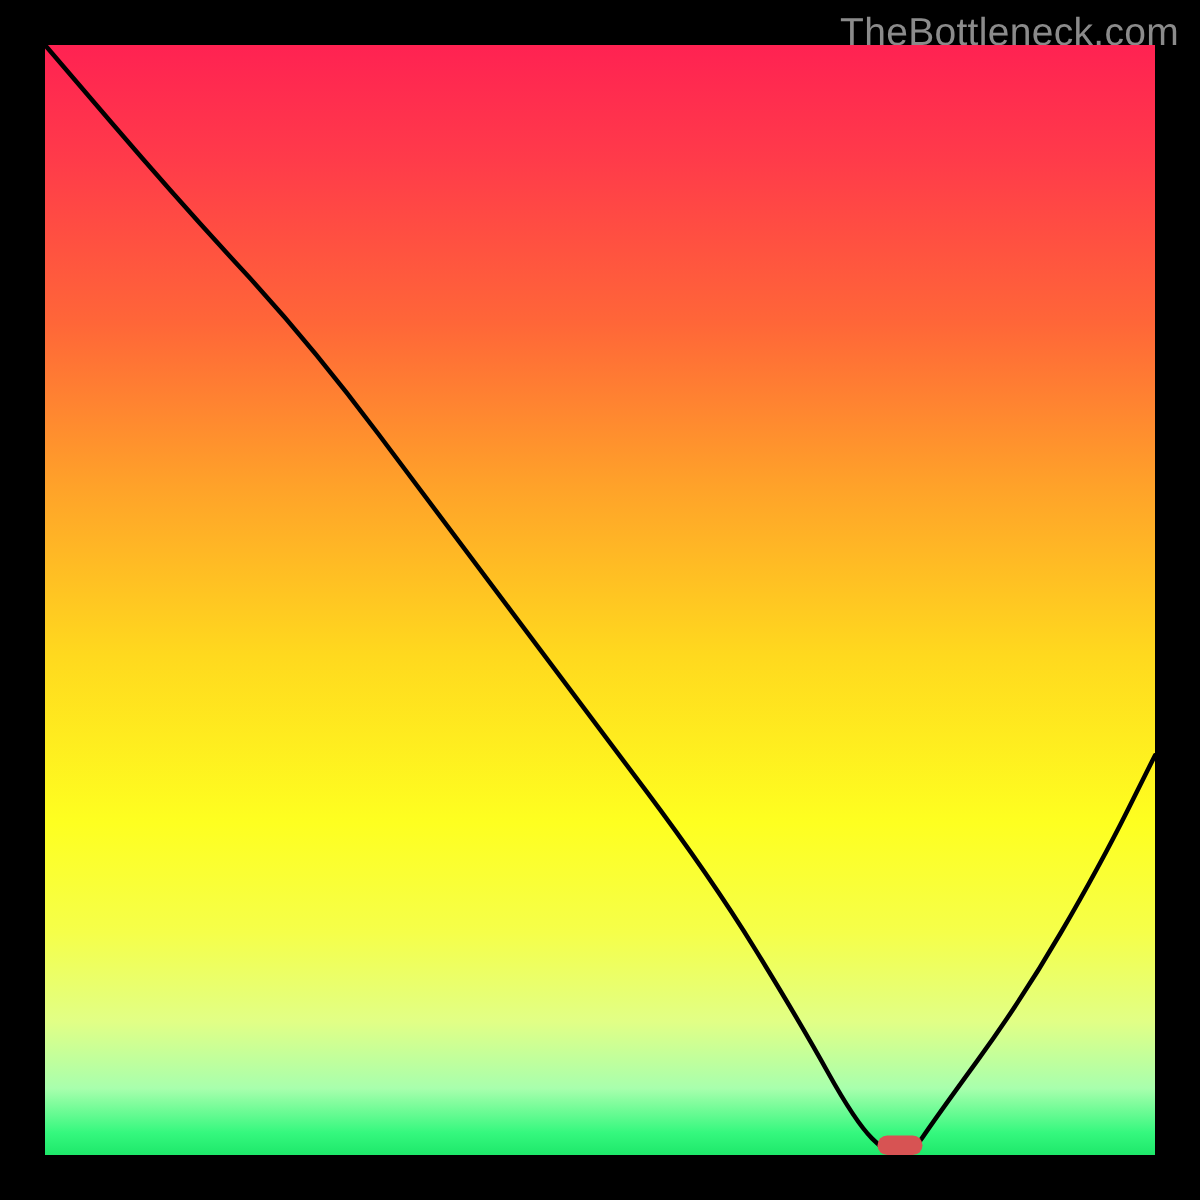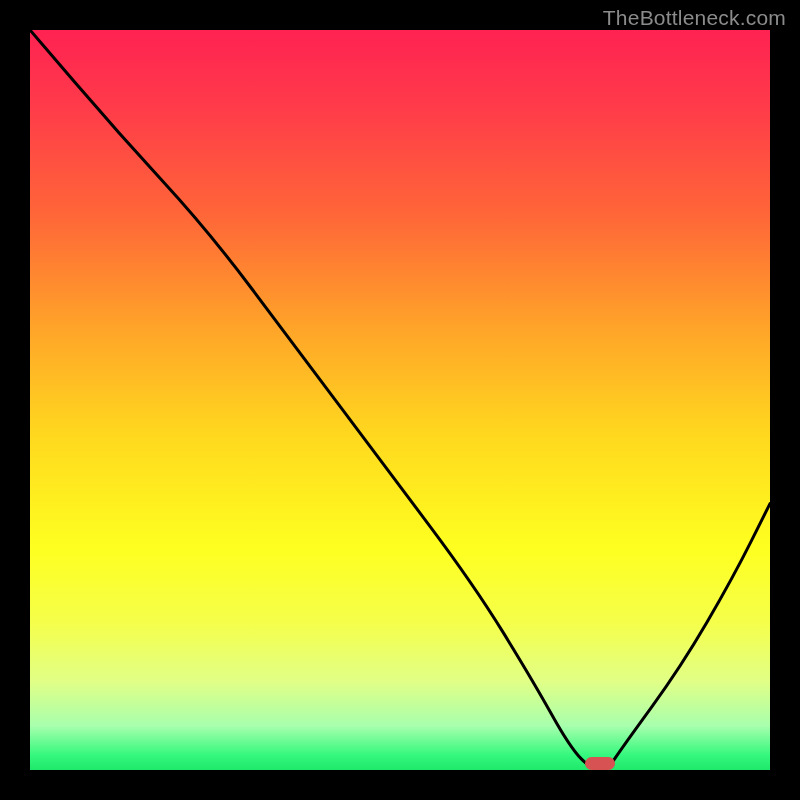--- a/index.html
+++ b/index.html
@@ -35,21 +35,21 @@
       #35f87e 98%,
       #1ee86a 100%
     );
   }
   .watermark {
     position: absolute;
     top: 6px;
     right: 14px;
     color: #8b8b8b;
     font-family: Arial, Helvetica, sans-serif;
-    font-size: 21px;
+    font-size: 26px;
     font-weight: 500;
     letter-spacing: 0.2px;
   }
   svg.curve {
     position: absolute;
     left: 0;
     top: 0;
     width: 740px;
     height: 740px;
   }

